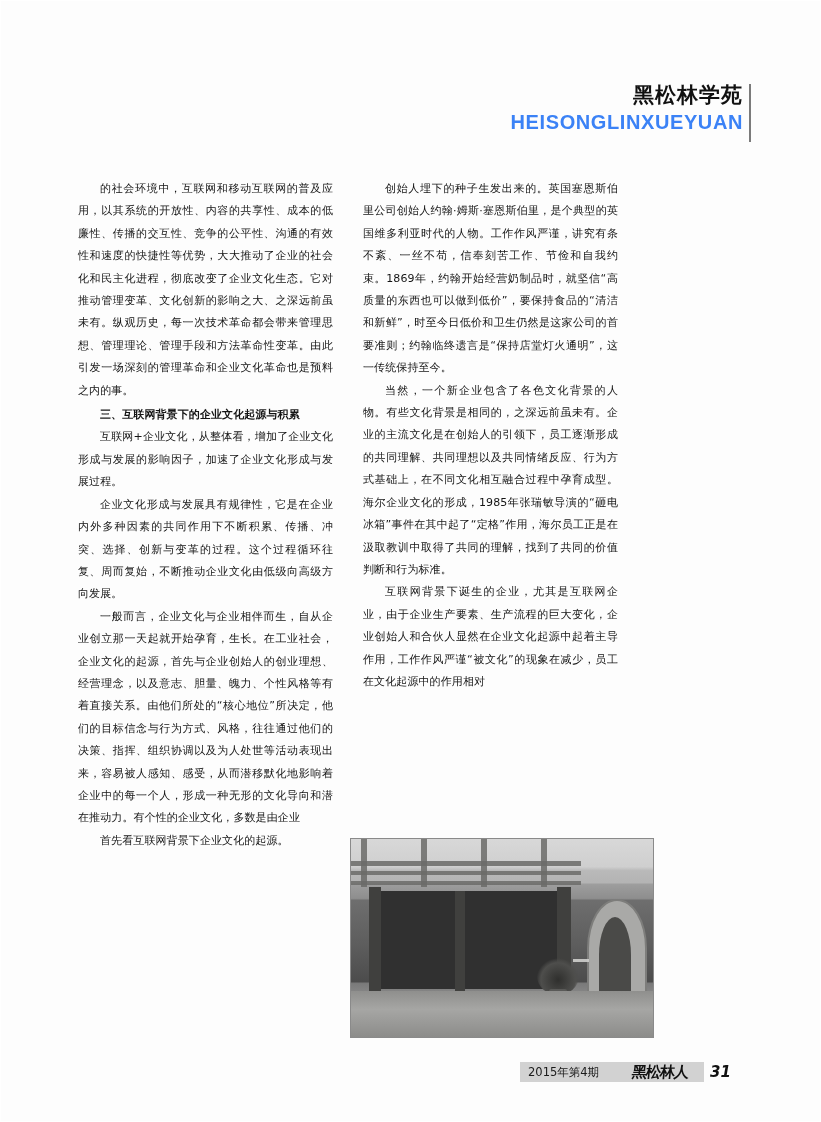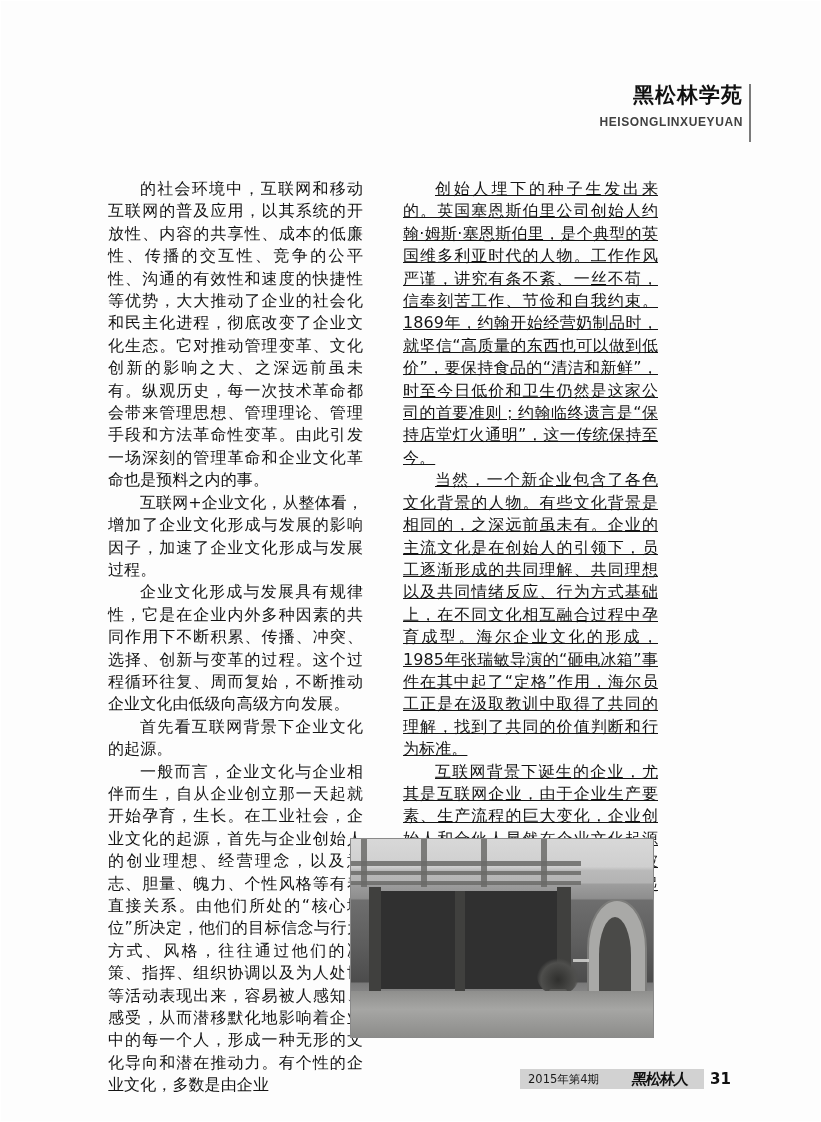--- a/index.html
+++ b/index.html
@@ -35,49 +35,48 @@
     font-family: "DejaVu Sans", "Liberation Sans", sans-serif;
     font-weight: bold;
     font-size: 21px;
     letter-spacing: 1px;
     color: #111;
     line-height: 26px;
   }
   .masthead-en {
     font-family: "Liberation Sans", sans-serif;
     font-weight: bold;
-    font-size: 12px;
+    font-size: 20px;
     letter-spacing: 0.6px;
-    color: #404040;
+    color: #3b82f6;
     line-height: 22px;
     margin-top: 3px;
   }
   .masthead-rule {
     position: absolute;
     right: 70px;
     top: 84px;
     width: 2px;
     height: 58px;
     background: #7b7b7b;
   }
 
   
   .col {
     position: absolute;
     top: 178px;
     width: 255px;
-    font-size: 16px;
+    font-size: 11px;
     line-height: 22.4px;
     text-align: justify;
     color: #141414;
     font-family: "DejaVu Sans", "Liberation Sans", sans-serif;
-    margin-left: 30px;
   }
   .col-left  { left: 78px; }
-  .col-right { left: 373px; text-decoration: underline; }
+  .col-right { left: 363px; }
 
   .col p {
     margin: 0;
     text-indent: 2em;
     letter-spacing: 0.1px;
   }
   .col p.heading {
     font-weight: bold;
     text-indent: 2em;
     margin-top: 2px;
@@ -149,21 +148,20 @@
     opacity: .9;
   }
 
   
   .footer {
     position: absolute;
     left: 520px;
     top: 1062px;
     width: 225px;
     height: 22px;
-    margin-top: 7px;
   }
   .footer-band {
     position: absolute;
     left: 0; top: 0;
     width: 184px;
     height: 20px;
     background: #d2d2d2;
   }
   .footer-date {
     position: absolute;
@@ -186,20 +184,21 @@
     transform: skewX(-6deg);
   }
   .footer-page {
     position: absolute;
     left: 190px;
     top: 0px;
     font-size: 15px;
     font-weight: bold;
     color: #111;
     line-height: 20px;
+    font-style: italic;
   }
 
   
   .edge {
     position: absolute;
     inset: 0;
     pointer-events: none;
     box-shadow: inset 0 0 0 1px #ffffff;
   }
 </style>
@@ -209,24 +208,25 @@
 <div class="page">
 
   <div class="masthead">
     <div class="masthead-cn">黑松林学苑</div>
     <div class="masthead-en">HEISONGLINXUEYUAN</div>
   </div>
   <div class="masthead-rule"></div>
 
   <div class="col col-left">
     <p>的社会环境中，互联网和移动互联网的普及应用，以其系统的开放性、内容的共享性、成本的低廉性、传播的交互性、竞争的公平性、沟通的有效性和速度的快捷性等优势，大大推动了企业的社会化和民主化进程，彻底改变了企业文化生态。它对推动管理变革、文化创新的影响之大、之深远前虽未有。纵观历史，每一次技术革命都会带来管理思想、管理理论、管理手段和方法革命性变革。由此引发一场深刻的管理革命和企业文化革命也是预料之内的事。</p>
+    <p class="heading">三、互联网背景下的企业文化起源与积累</p>
     <p>互联网+企业文化，从整体看，增加了企业文化形成与发展的影响因子，加速了企业文化形成与发展过程。</p>
     <p>企业文化形成与发展具有规律性，它是在企业内外多种因素的共同作用下不断积累、传播、冲突、选择、创新与变革的过程。这个过程循环往复、周而复始，不断推动企业文化由低级向高级方向发展。</p>
+    <p>一般而言，企业文化与企业相伴而生，自从企业创立那一天起就开始孕育，生长。在工业社会，企业文化的起源，首先与企业创始人的创业理想、经营理念，以及意志、胆量、魄力、个性风格等有着直接关系。由他们所处的“核心地位”所决定，他们的目标信念与行为方式、风格，往往通过他们的决策、指挥、组织协调以及为人处世等活动表现出来，容易被人感知、感受，从而潜移默化地影响着企业中的每一个人，形成一种无形的文化导向和潜在推动力。有个性的企业文化，多数是由企业</p>
     <p>首先看互联网背景下企业文化的起源。</p>
-    <p>一般而言，企业文化与企业相伴而生，自从企业创立那一天起就开始孕育，生长。在工业社会，企业文化的起源，首先与企业创始人的创业理想、经营理念，以及意志、胆量、魄力、个性风格等有着直接关系。由他们所处的“核心地位”所决定，他们的目标信念与行为方式、风格，往往通过他们的决策、指挥、组织协调以及为人处世等活动表现出来，容易被人感知、感受，从而潜移默化地影响着企业中的每一个人，形成一种无形的文化导向和潜在推动力。有个性的企业文化，多数是由企业</p>
   </div>
 
   <div class="col col-right">
     <p>创始人埋下的种子生发出来的。英国塞恩斯伯里公司创始人约翰·姆斯·塞恩斯伯里，是个典型的英国维多利亚时代的人物。工作作风严谨，讲究有条不紊、一丝不苟，信奉刻苦工作、节俭和自我约束。1869年，约翰开始经营奶制品时，就坚信“高质量的东西也可以做到低价”，要保持食品的“清洁和新鲜”，时至今日低价和卫生仍然是这家公司的首要准则；约翰临终遗言是“保持店堂灯火通明”，这一传统保持至今。</p>
     <p>当然，一个新企业包含了各色文化背景的人物。有些文化背景是相同的，之深远前虽未有。企业的主流文化是在创始人的引领下，员工逐渐形成的共同理解、共同理想以及共同情绪反应、行为方式基础上，在不同文化相互融合过程中孕育成型。海尔企业文化的形成，1985年张瑞敏导演的“砸电冰箱”事件在其中起了“定格”作用，海尔员工正是在汲取教训中取得了共同的理解，找到了共同的价值判断和行为标准。</p>
     <p>互联网背景下诞生的企业，尤其是互联网企业，由于企业生产要素、生产流程的巨大变化，企业创始人和合伙人显然在企业文化起源中起着主导作用，工作作风严谨“被文化”的现象在减少，员工在文化起源中的作用相对</p>
   </div>
 
   <div class="photo-wrap">
     <div class="photo"></div>

